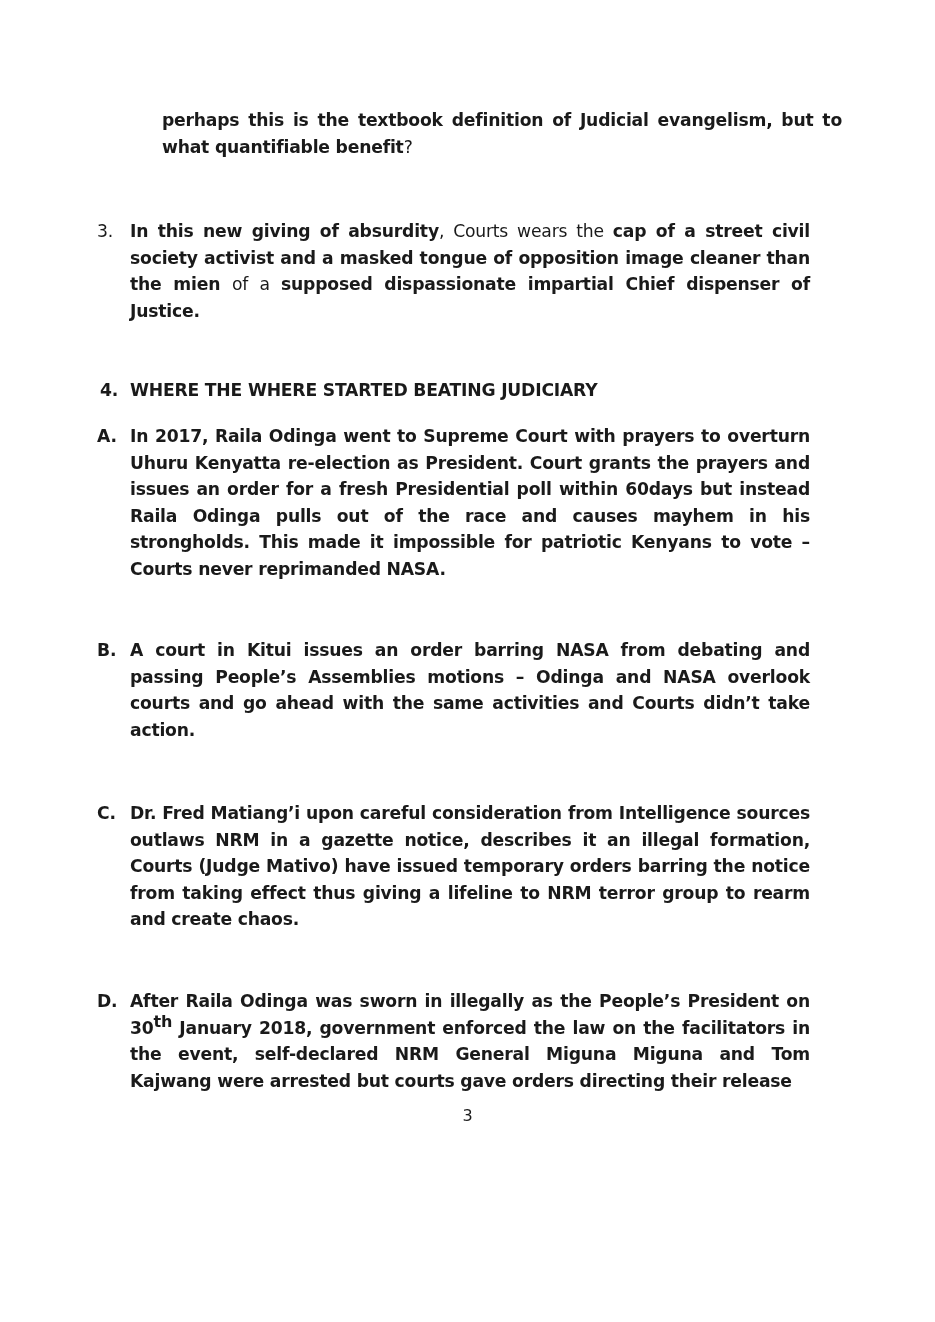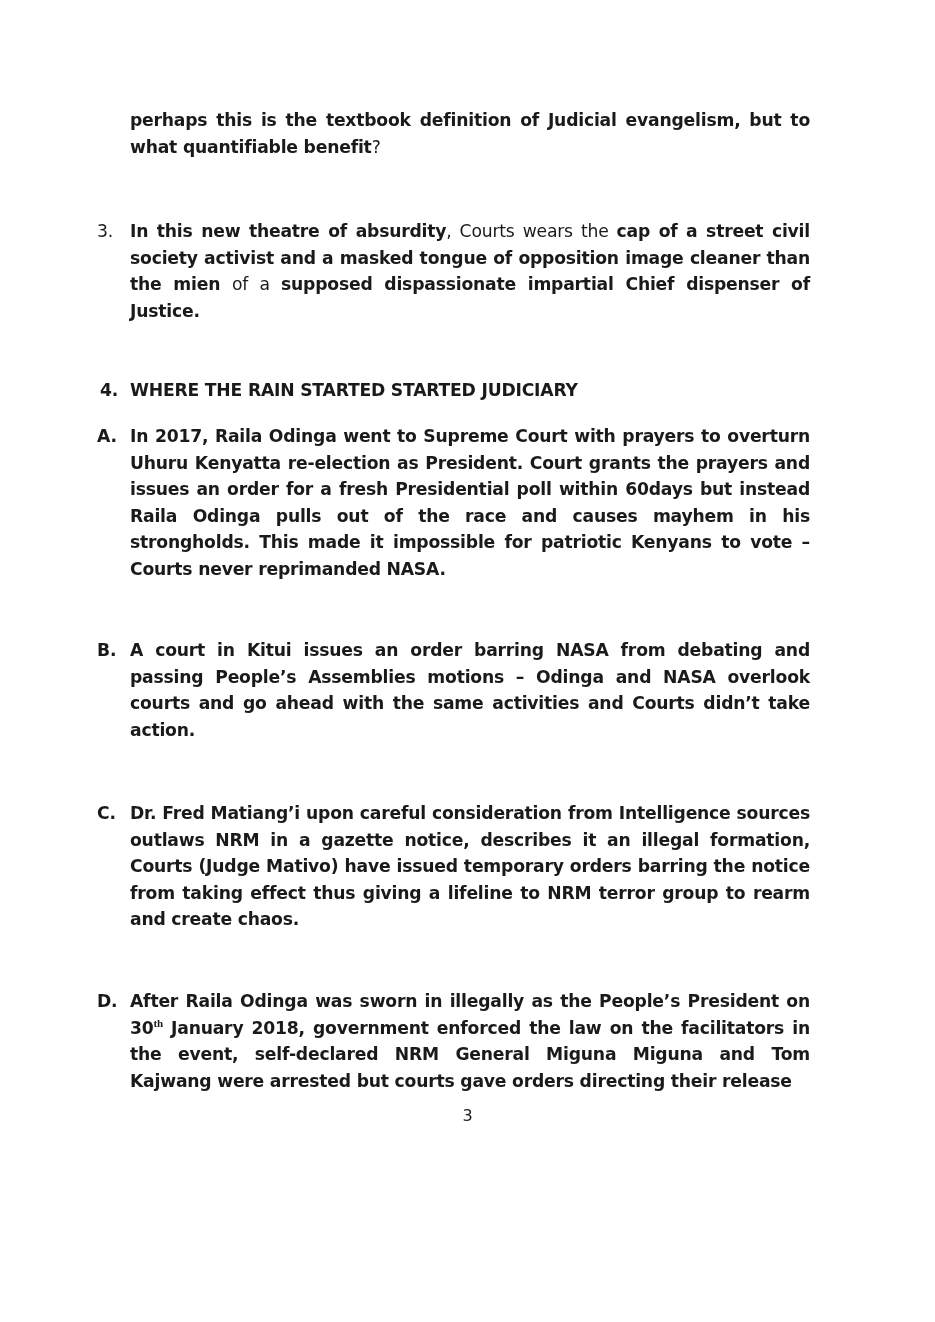--- a/index.html
+++ b/index.html
@@ -8,41 +8,41 @@
   .page { position: absolute; left: 0; top: 0; width: 935px; height: 1322px; }
   .para { position: absolute; left: 130px; width: 680px; font-size: 17.2px; line-height: 26.5px;
           text-align: justify; letter-spacing: -0.2px; }
   .para b { font-weight: bold; }
   .para .r { font-weight: normal; }
   .marker { position: absolute; left: -33px; top: 0; font-weight: bold; }
   .marker.reg { font-weight: normal; }
   .heading { position: absolute; left: 130px; top: 380px; font-size: 17.2px; font-weight: bold;
              letter-spacing: -0.2px; }
   .heading .marker { left: -30px; }
-  sup { font-size: 11px; line-height: 0; font-family: Liberation Serif, serif; }
+  sup { font-size: 16px; line-height: 0; }
   .pageno { position: absolute; left: 0; width: 935px; top: 1106px; text-align: center;
             font-size: 16px; }
 </style>
 </head>
 <body>
 
 <div class="page">
 
-  <div class="para" style="top:107px;">
+  <div class="para" style="top:107px;margin-left:32px;">
     <b>perhaps this is the textbook definition of Judicial evangelism, but to what quantifiable benefit</b><span class="r">?</span>
   </div>
 
   <div class="para" style="top:218px;">
     <span class="marker reg">3.</span>
-    <b>In this new theatre of absurdity</b><span class="r">, Courts wears the </span><b>cap of a street civil society activist and a masked tongue of  opposition image cleaner than the mien </b><span class="r">of a </span><b>supposed dispassionate impartial Chief dispenser of Justice.</b>
+    <b>In this new giving of absurdity</b><span class="r">, Courts wears the </span><b>cap of a street civil society activist and a masked tongue of  opposition image cleaner than the mien </b><span class="r">of a </span><b>supposed dispassionate impartial Chief dispenser of Justice.</b>
   </div>
 
   <div class="heading">
     <span class="marker">4.</span>
-    <span>WHERE THE RAIN STARTED STARTED JUDICIARY</span>
+    <span>WHERE THE WHERE STARTED BEATING JUDICIARY</span>
   </div>
 
   <div class="para" style="top:423px;font-weight:bold;">
     <span class="marker">A.</span>
     <span> In 2017, Raila Odinga went to Supreme Court with prayers to overturn Uhuru Kenyatta re-election as President. Court grants the prayers and issues an order for a fresh Presidential poll within 60days but instead Raila Odinga pulls out of the race and causes mayhem in his strongholds. This made it impossible for patriotic Kenyans to vote – Courts never reprimanded NASA.</span>
   </div>
 
   <div class="para" style="top:637px;font-weight:bold;">
     <span class="marker">B.</span>
     <span>A court in Kitui issues an order barring NASA from debating and passing People’s Assemblies motions – Odinga and NASA overlook courts and go ahead with the same activities and Courts didn’t take action.</span>

